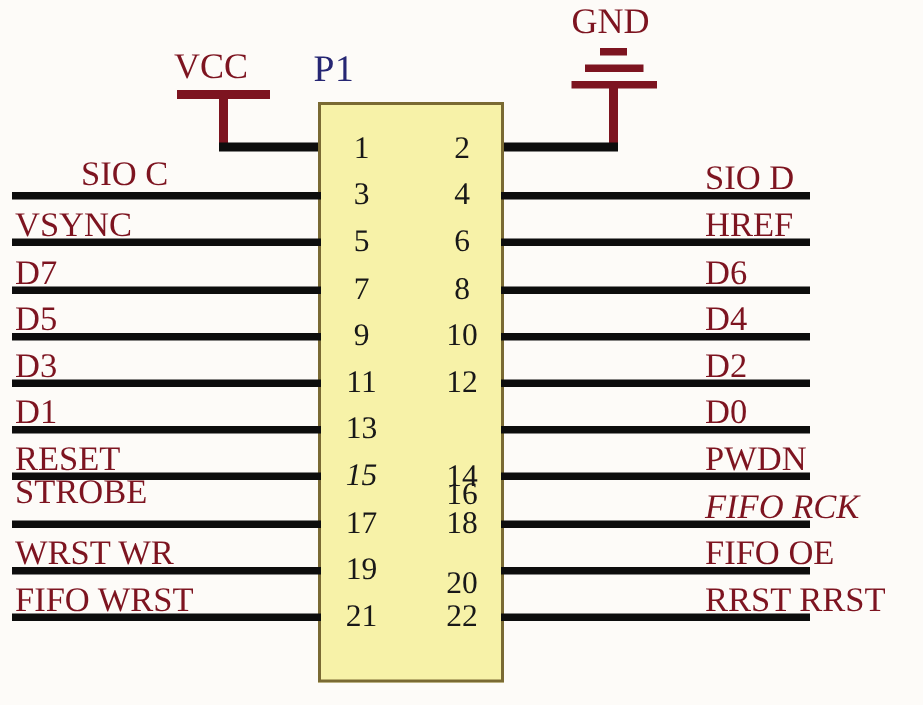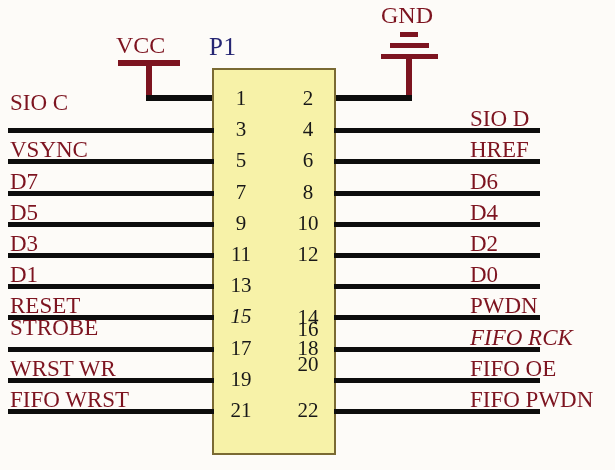--- a/index.html
+++ b/index.html
@@ -172,21 +172,21 @@
       <div class="pin-num odd" style="top: 400px;">21</div>
       <div class="pin-num even" style="top: 88px;">2</div>
       <div class="pin-num even" style="top: 119.2px;">4</div>
       <div class="pin-num even" style="top: 150.4px;">6</div>
       <div class="pin-num even" style="top: 181.6px;">8</div>
       <div class="pin-num even" style="top: 212.8px;">10</div>
       <div class="pin-num even" style="top: 244px;">12</div>
       <div class="pin-num even" style="top: 275.2px; margin-top: 32px;">14</div>
       <div class="pin-num even" style="top: 319px;">16</div>
       <div class="pin-num even" style="top: 337.6px;">18</div>
-      <div class="pin-num even" style="top: 354px;">20</div>
+      <div class="pin-num even" style="top: 378px;">20</div>
       <div class="pin-num even" style="top: 400px;">22</div>
     </div>
   <div id="layer-wires-left">
       <div class="wire left" style="top: 128.2px;"></div>
       <div class="wire left" style="top: 159.4px;"></div>
       <div class="wire left" style="top: 190.6px;"></div>
       <div class="wire left" style="top: 221.8px;"></div>
       <div class="wire left" style="top: 253px;"></div>
       <div class="wire left" style="top: 284.2px;"></div>
       <div class="wire left" style="top: 315.4px;"></div>
@@ -200,37 +200,37 @@
       <div class="wire right" style="top: 190.6px;"></div>
       <div class="wire right" style="top: 221.8px;"></div>
       <div class="wire right" style="top: 253px;"></div>
       <div class="wire right" style="top: 284.2px;"></div>
       <div class="wire right" style="top: 315.4px;"></div>
       <div class="wire right" style="top: 346.6px;"></div>
       <div class="wire right" style="top: 377.8px;"></div>
       <div class="wire right" style="top: 409px;"></div>
     </div>
   <div id="layer-nets-left">
-      <div class="net-label left" style="top: 91px;">SIO  C</div>
+      <div class="net-label left" style="top: 104px; margin-left: 44px;">SIO  C</div>
       <div class="net-label left" style="top: 138.4px;">VSYNC</div>
       <div class="net-label left" style="top: 169.6px;">D7</div>
       <div class="net-label left" style="top: 200.8px;">D5</div>
       <div class="net-label left" style="top: 232px;">D3</div>
       <div class="net-label left" style="top: 263.2px;">D1</div>
       <div class="net-label left" style="top: 294.4px;">RESET</div>
       <div class="net-label left" style="top: 316px;">STROBE</div>
       <div class="net-label left" style="top: 356.8px;">WRST  WR</div>
       <div class="net-label left" style="top: 388px;">FIFO  WRST</div>
     </div>
   <div id="layer-nets-right">
       <div class="net-label right" style="top: 107.2px;">SIO  D</div>
       <div class="net-label right" style="top: 138.4px;">HREF</div>
       <div class="net-label right" style="top: 169.6px;">D6</div>
       <div class="net-label right" style="top: 200.8px;">D4</div>
       <div class="net-label right" style="top: 232px;">D2</div>
       <div class="net-label right" style="top: 263.2px;">D0</div>
       <div class="net-label right" style="top: 294.4px;">PWDN</div>
       <div class="net-label right" style="top: 325.6px; font-style: italic;">FIFO  RCK</div>
       <div class="net-label right" style="top: 356.8px;">FIFO  OE</div>
-      <div class="net-label right" style="top: 388px;">FIFO  PWDN</div>
+      <div class="net-label right" style="top: 388px;">RRST  RRST</div>
     </div>
 
 </div>
 
 </body></html>

